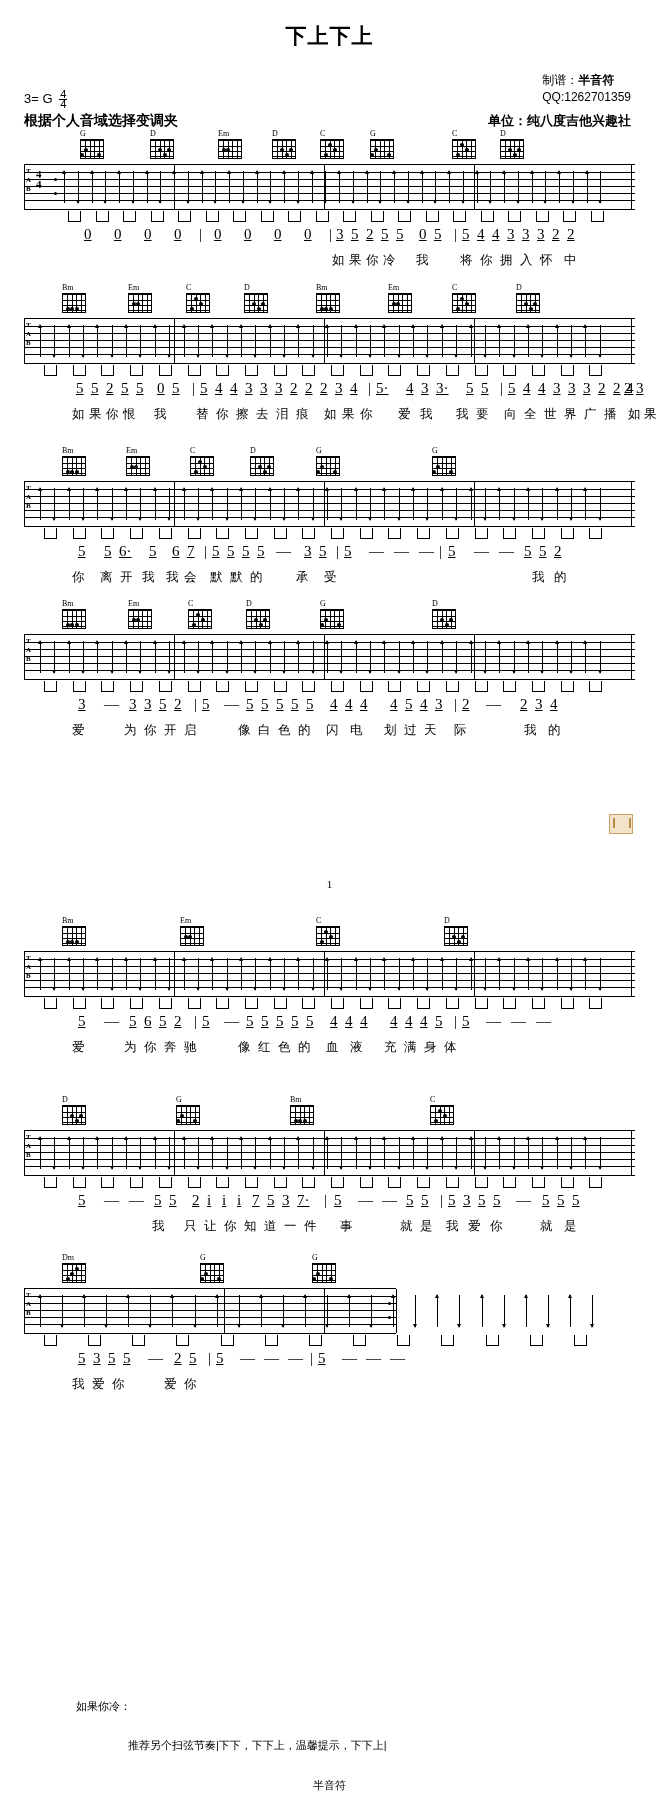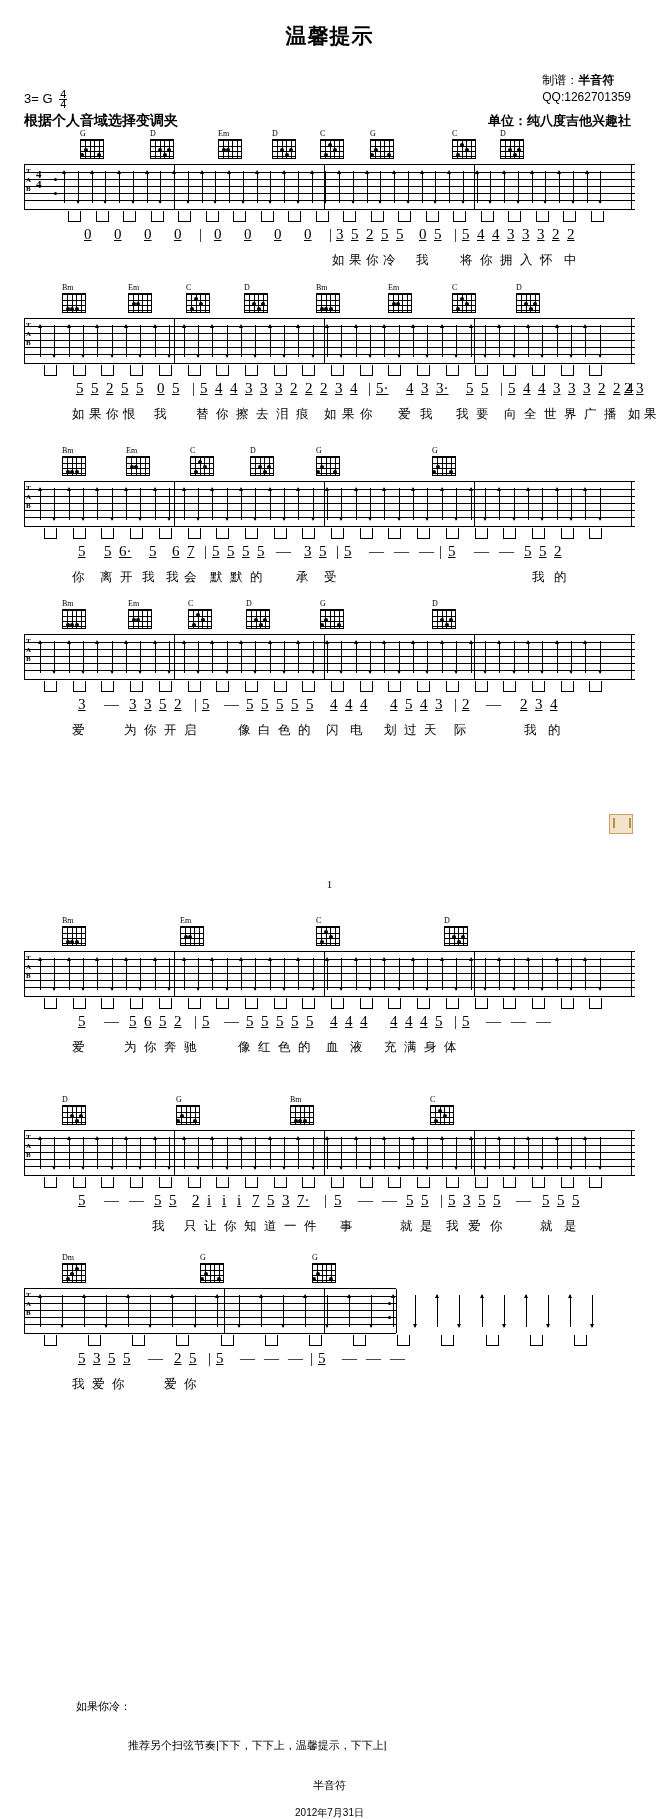--- a/index.html
+++ b/index.html
@@ -212,21 +212,21 @@
     width: 14px; height: 10px;
     border-left: 2px solid #b98c4a;
     border-right: 2px solid #b98c4a;
   }
 </style>
 </head>
 <body>
 
 <div class="page">
 
-  <div class="title">温馨提示</div>
+  <div class="title">下上下上</div>
 
   <div class="key-line">
     <span>3= G</span>
     <span class="frac">
       <span class="num">4</span>
       <span class="den">4</span>
     </span>
   </div>
   <div class="capo-line">根据个人音域选择变调夹</div>
 
@@ -1664,14 +1664,13 @@
       </div>
     </div>
 
   <div class="pagenum" style="top:856px">1</div>
 
   <div class="logo" style="top:792px"></div>
 
   <div class="tip" style="top:1677px">如果你冷：</div>
   <div class="tip2" style="top:1716px">推荐另个扫弦节奏|下下，下下上，温馨提示，下下上|</div>
   <div class="sign" style="top:1756px">半音符</div>
-  <div class="date" style="top:1784px">2012年7月31日</div>
 </div>
 
 </body></html>

